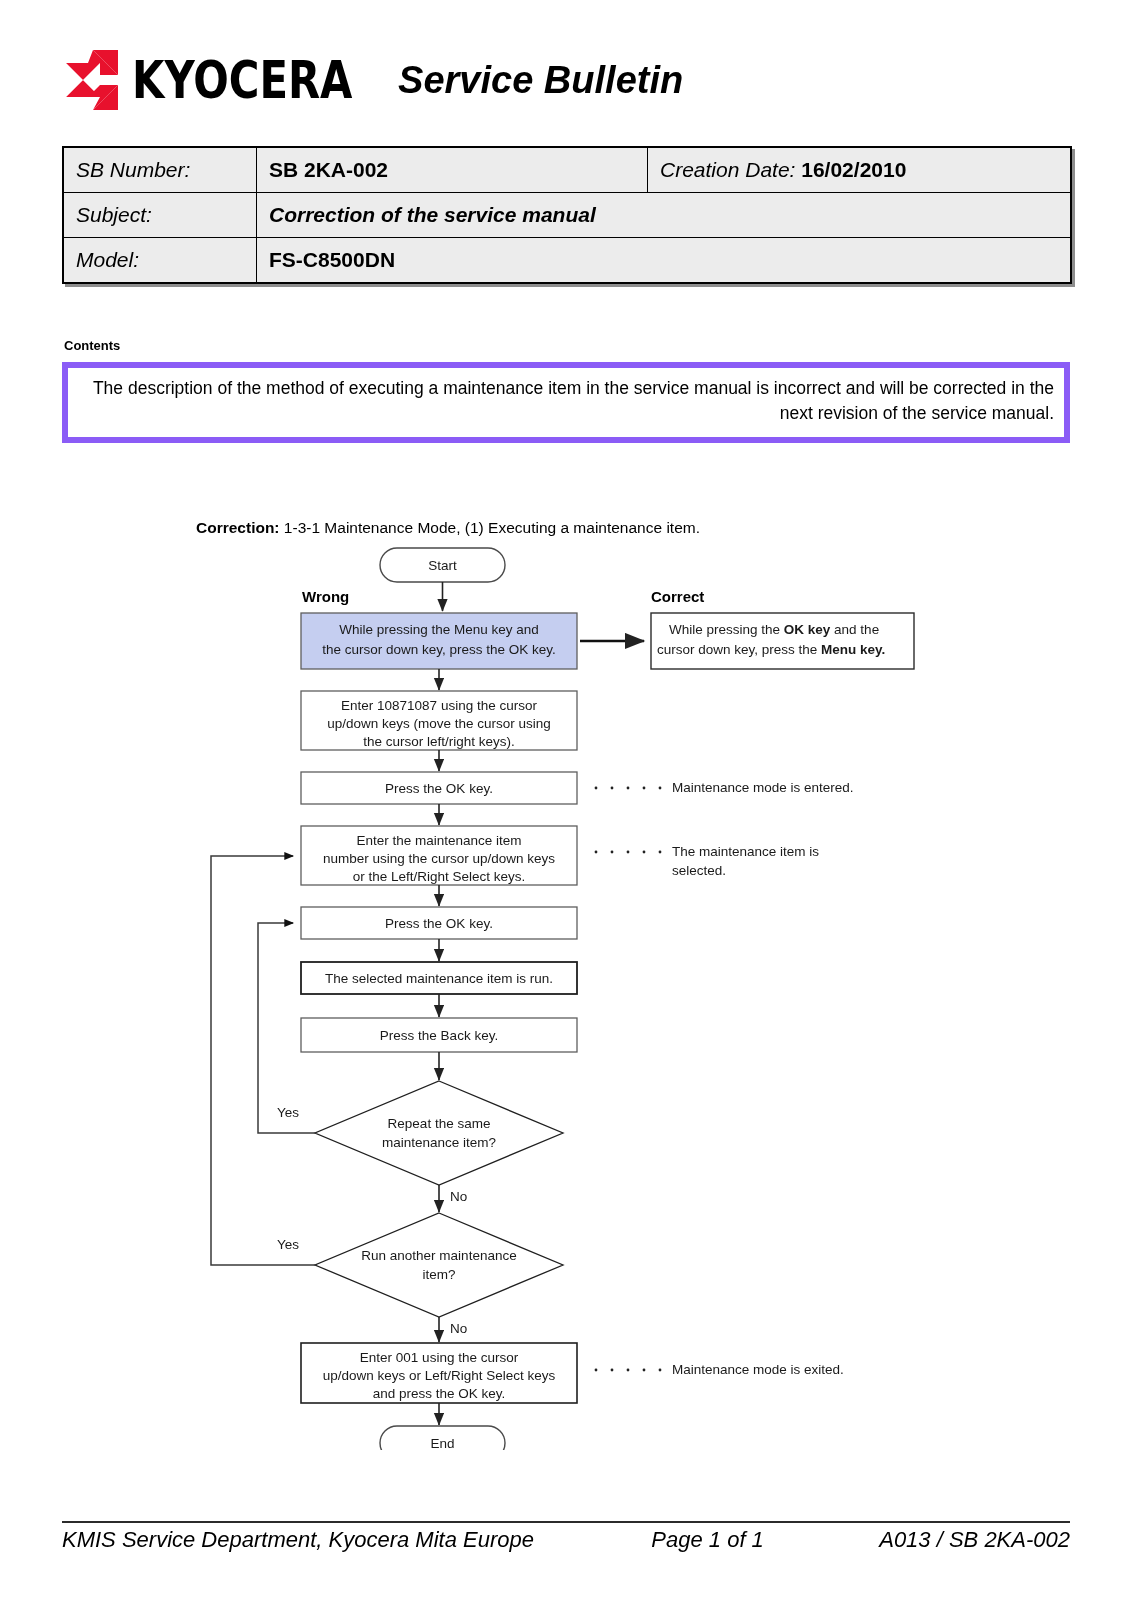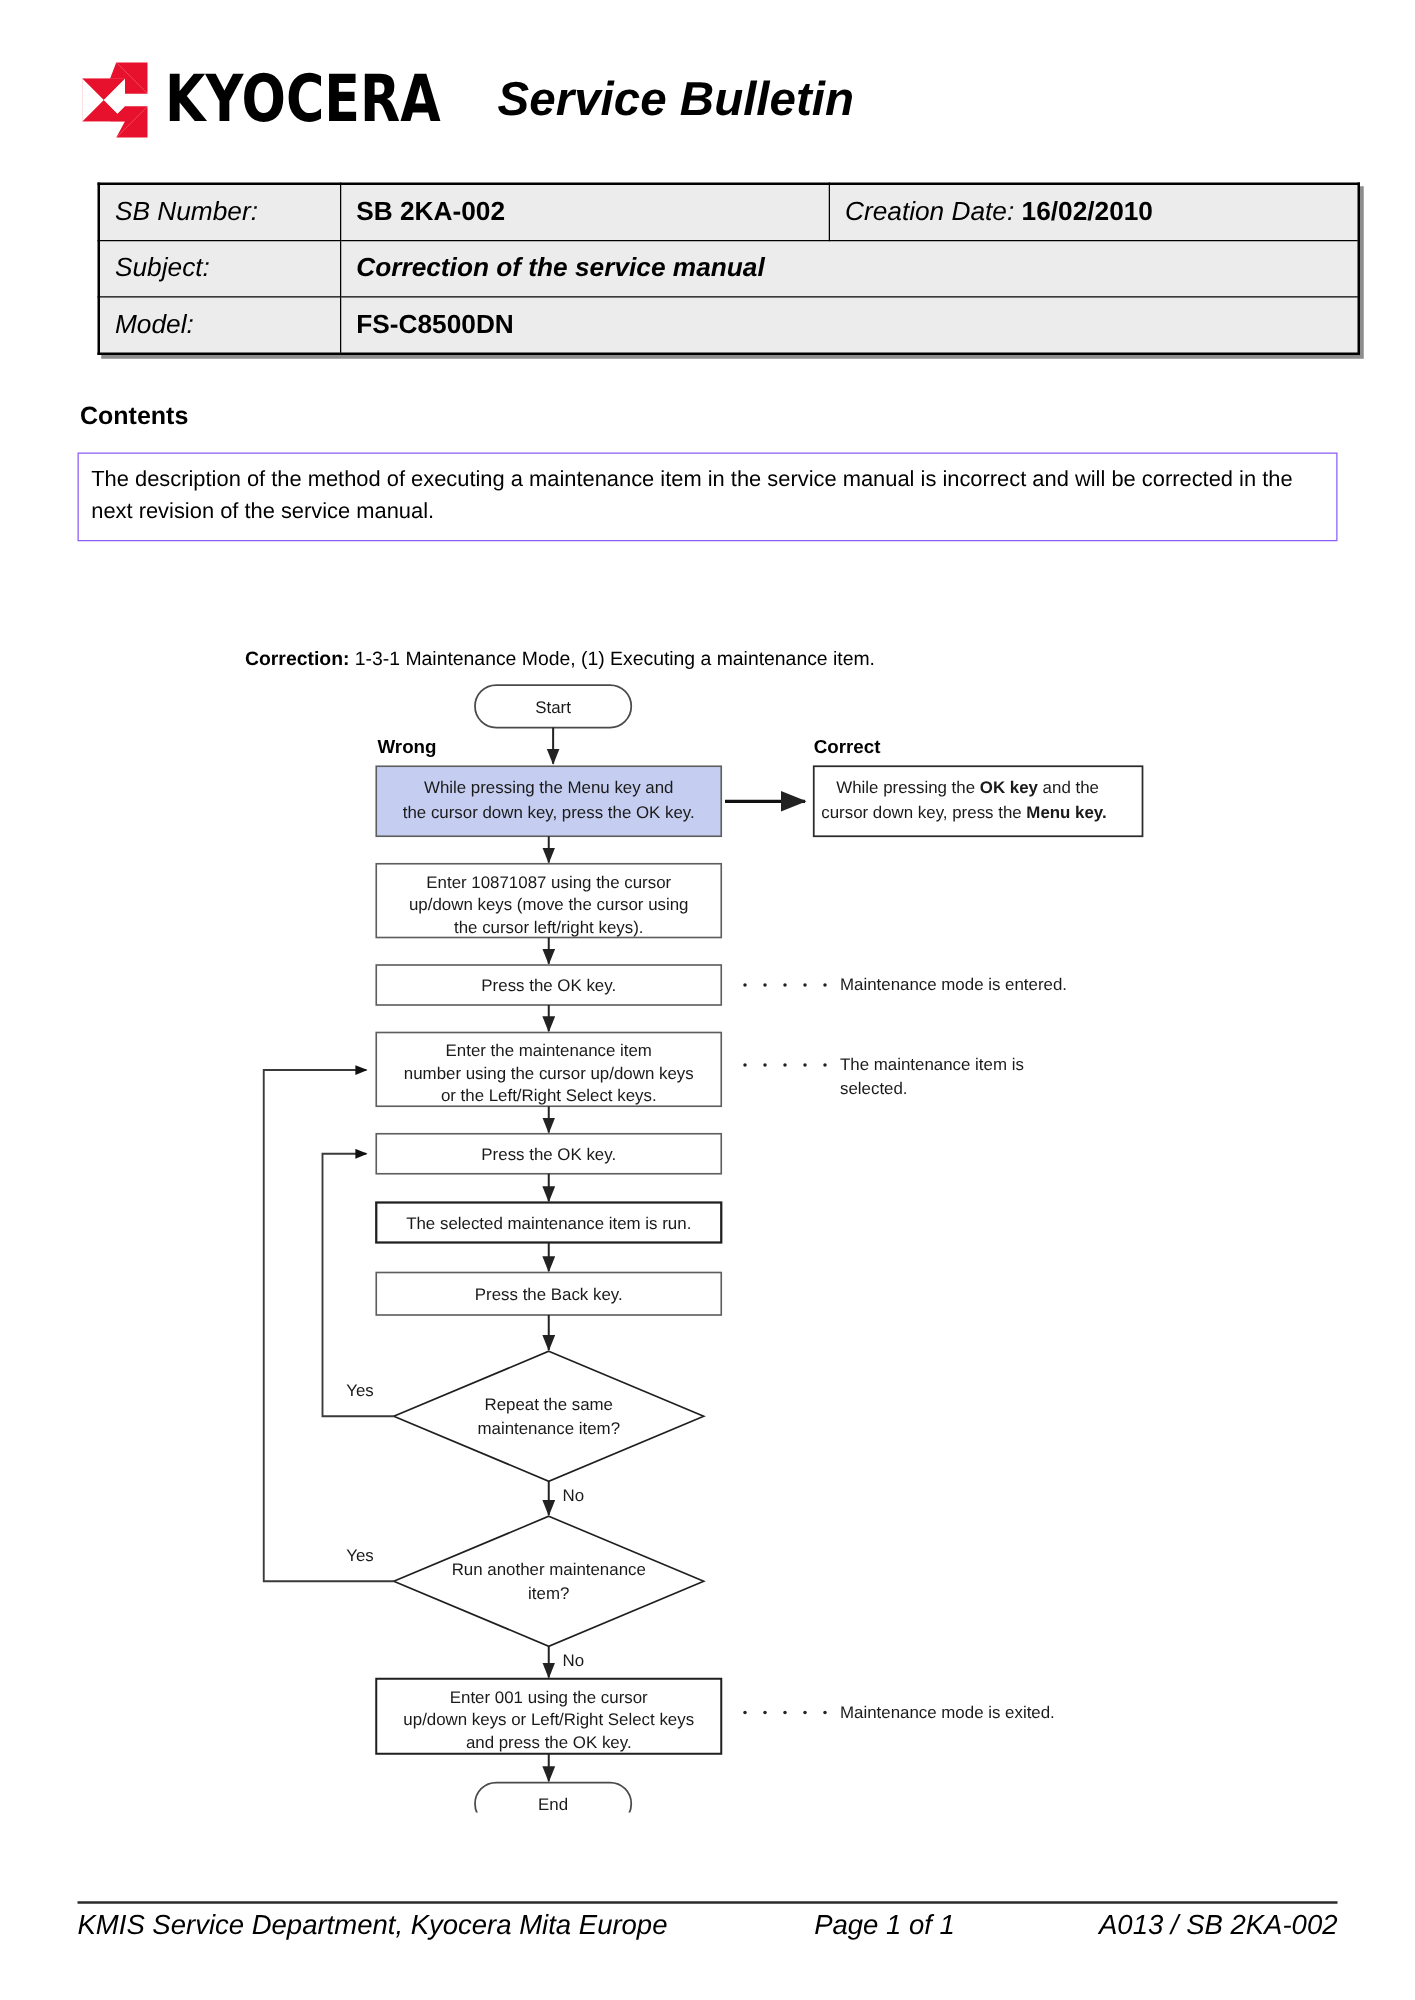--- a/index.html
+++ b/index.html
@@ -28,51 +28,52 @@
     transform-origin:left center;
     line-height:1;
   }
   .bulletin-title {
     font-size:38px; font-weight:bold; font-style:italic;
     margin-left:34px; line-height:1; white-space:nowrap;
   }
 
   
   .info-table {
-    position:absolute; left:78px; top:146px; width:1010px;
+    position:absolute; left:62px; top:146px; width:1010px;
     border-collapse:collapse;
     border:2px solid #000;
     box-shadow:3px 3px 0 #8d8d8d;
   }
   .info-table td {
     border:1px solid #000;
     background:#ececec;
     padding:7px 12px;
     font-size:21px;
     vertical-align:middle;
     height:30px;
   }
   .lbl { font-style:italic; font-weight:normal; width:168px; white-space:nowrap; }
   .val-bold { font-weight:bold; }
   .val-bi { font-weight:bold; font-style:italic; }
   .cd-cell { width:398px; white-space:nowrap; }
   .cd-lbl { font-style:italic; }
 
   
   .contents-heading {
-    position:absolute; left:64px; top:322px;
-    font-size:20px; font-weight:bold;
+    position:absolute; left:64px; top:338px;
+    font-size:13px; font-weight:bold;
   }
   .contents-box {
     position:absolute; left:62px; top:362px; width:1008px;
-    border:1px solid #8b5cf6;
+    border:6px solid #8b5cf6;
     padding:8px 10px 10px 10px;
     box-sizing:border-box;
     font-size:17.5px;
     line-height:1.45;
+    text-align:right;
   }
 
   
   .correction-line {
     position:absolute; left:196px; top:479px;
     font-size:15.5px;
     margin-top:40px;
   }
   .correction-line .ck { font-weight:bold; }
 

